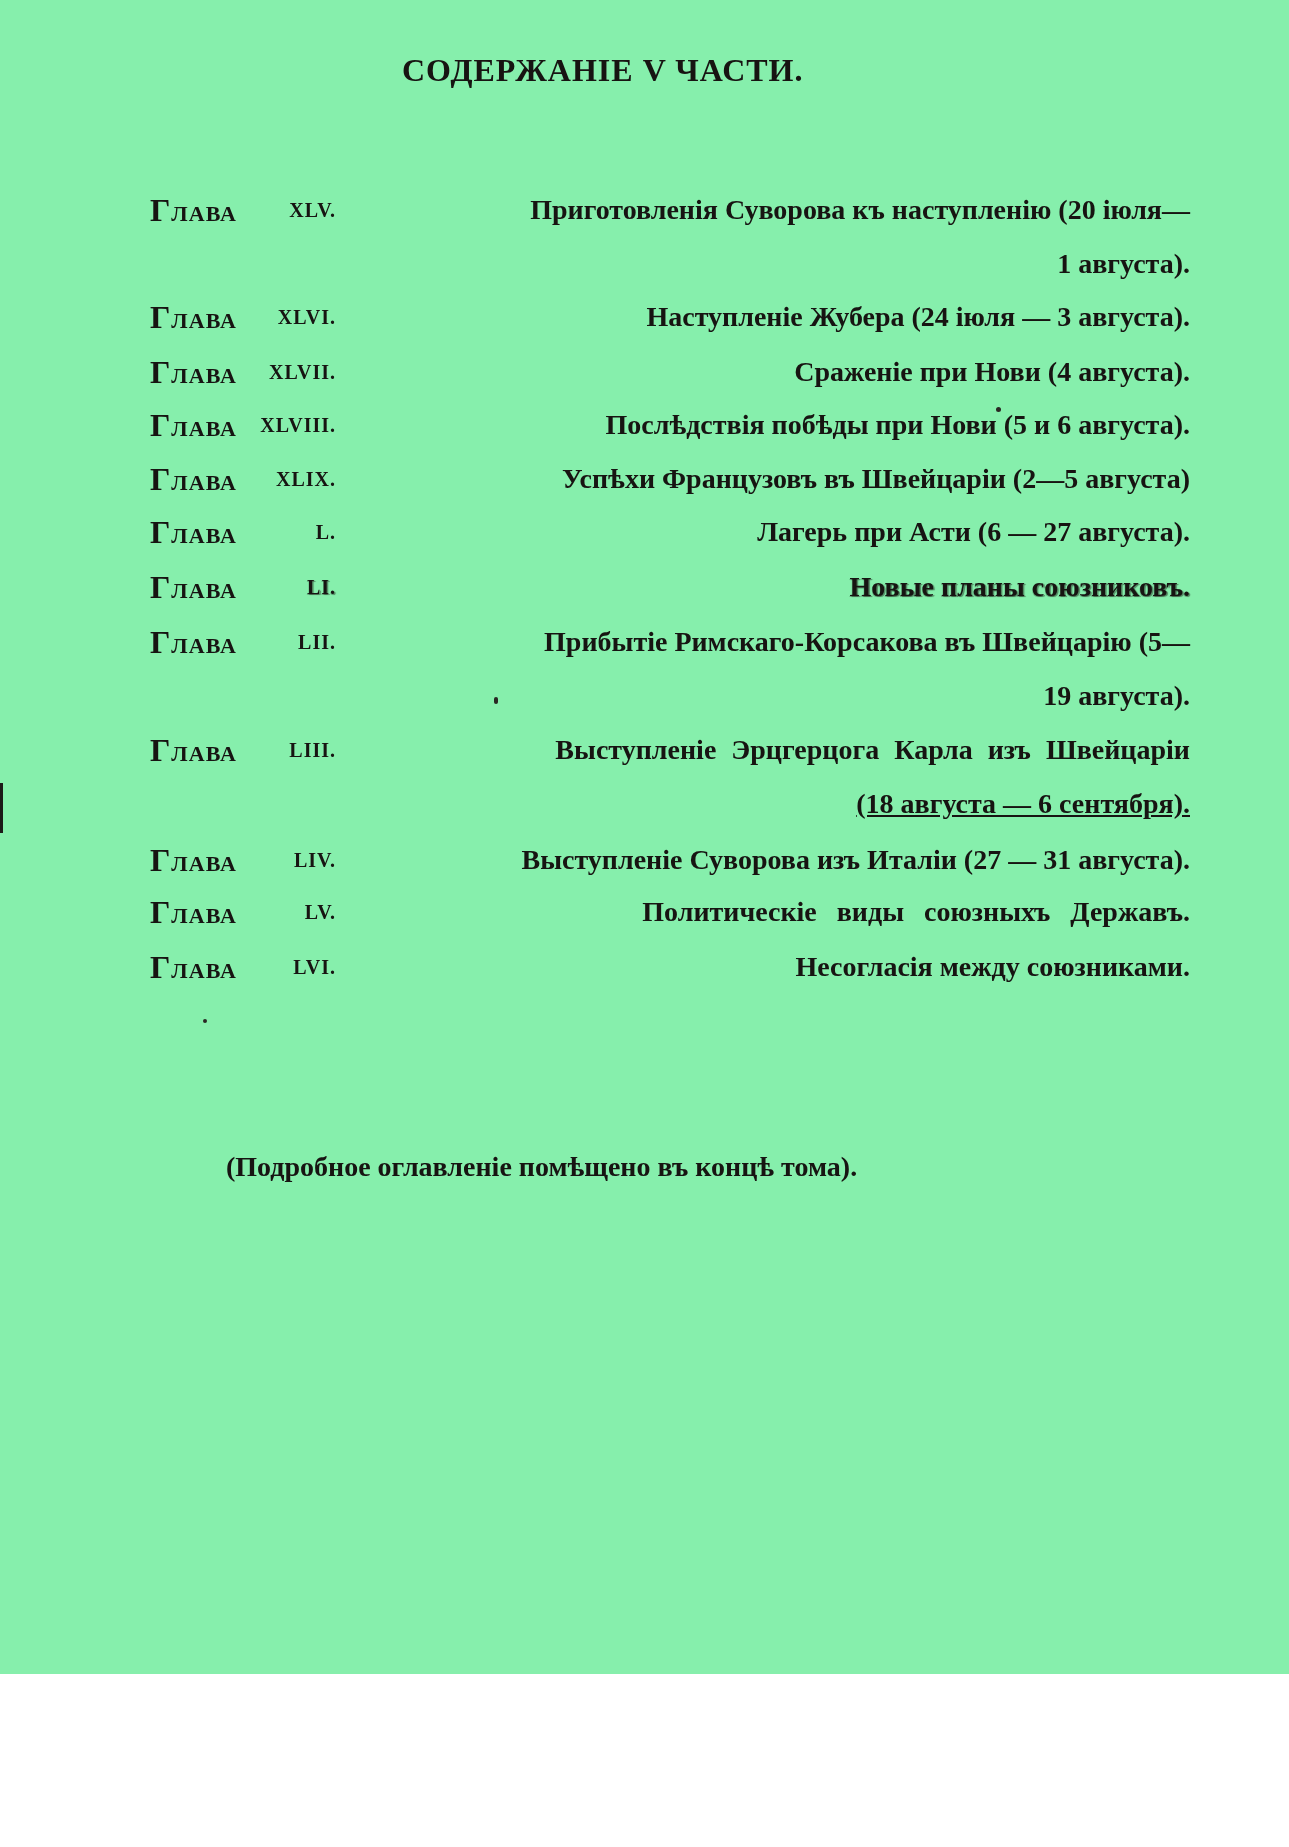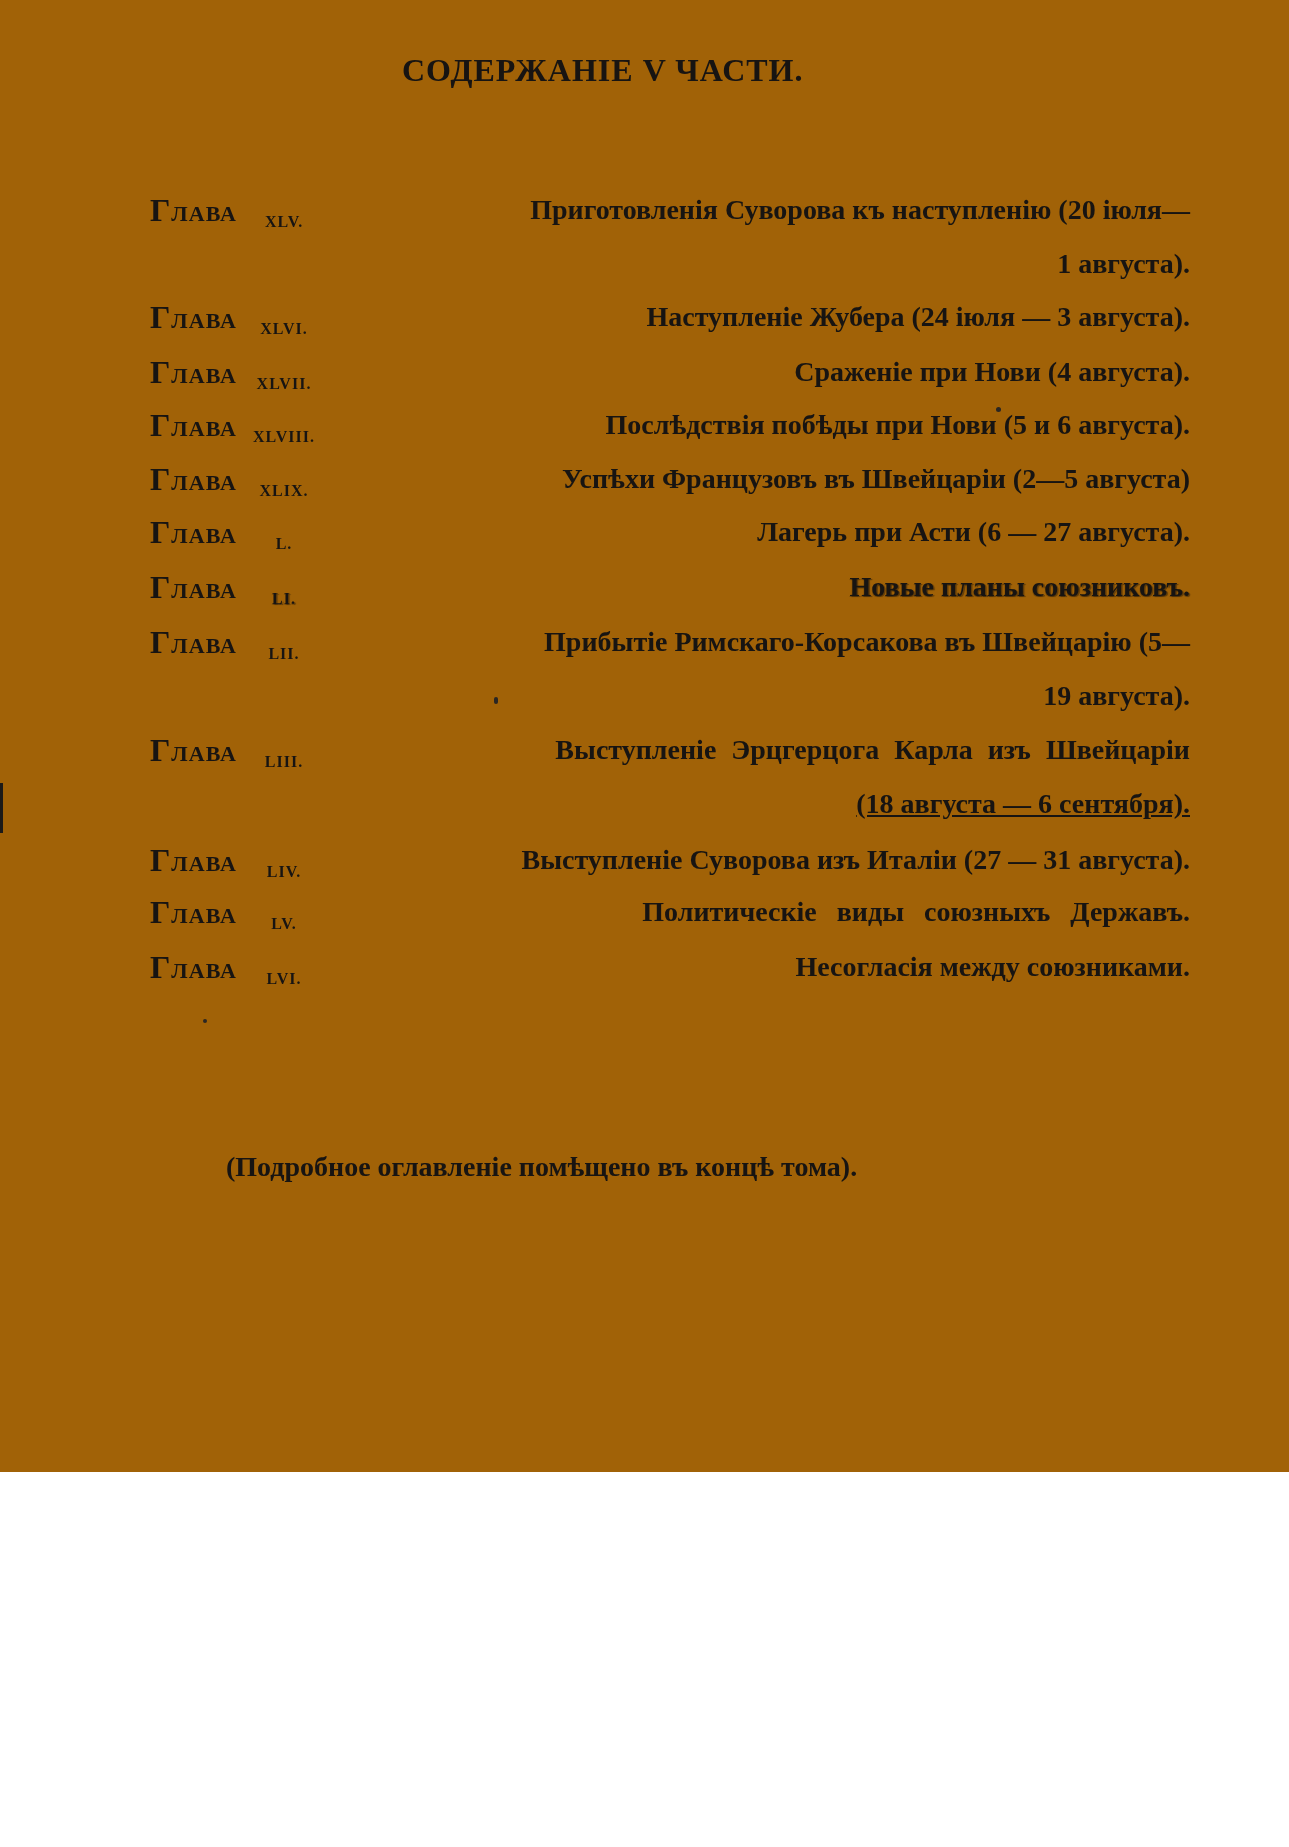--- a/index.html
+++ b/index.html
@@ -3,22 +3,22 @@
 <meta charset="utf-8">
 <style>
   html, body {
     margin: 0;
     padding: 0;
     background: #ffffff;
   }
   .page {
     position: relative;
     width: 1289px;
-    height: 1472px;
-    background: #a16207;
+    height: 1674px;
+    background: #86efac;
     overflow: hidden;
     font-family: "Liberation Serif", "DejaVu Serif", serif;
     font-weight: bold;
     color: #171412;
   }
   .title {
     position: absolute;
     left: 402px;
     top: 52px;
     font-size: 32px;
@@ -37,24 +37,24 @@
     position: absolute;
     left: 0;
     top: 0;
     font-variant: small-caps;
     font-size: 32px;
     letter-spacing: 1px;
   }
   .num {
     position: absolute;
     left: 82px;
-    top: 12px;
+    top: 0;
     width: 104px;
-    text-align: center;
-    font-size: 16px;
+    text-align: right;
+    font-size: 20px;
     letter-spacing: 1px;
   }
   .txt {
     margin-left: 172px;
     text-align: right;
   }
   .l2-xlv  { margin-left: -25px; }
   .l2-lii  { margin-left: -39px; }
   .l2-liii { margin-left: -4px; text-decoration: underline; }
   .wide  { word-spacing: 8px; }

